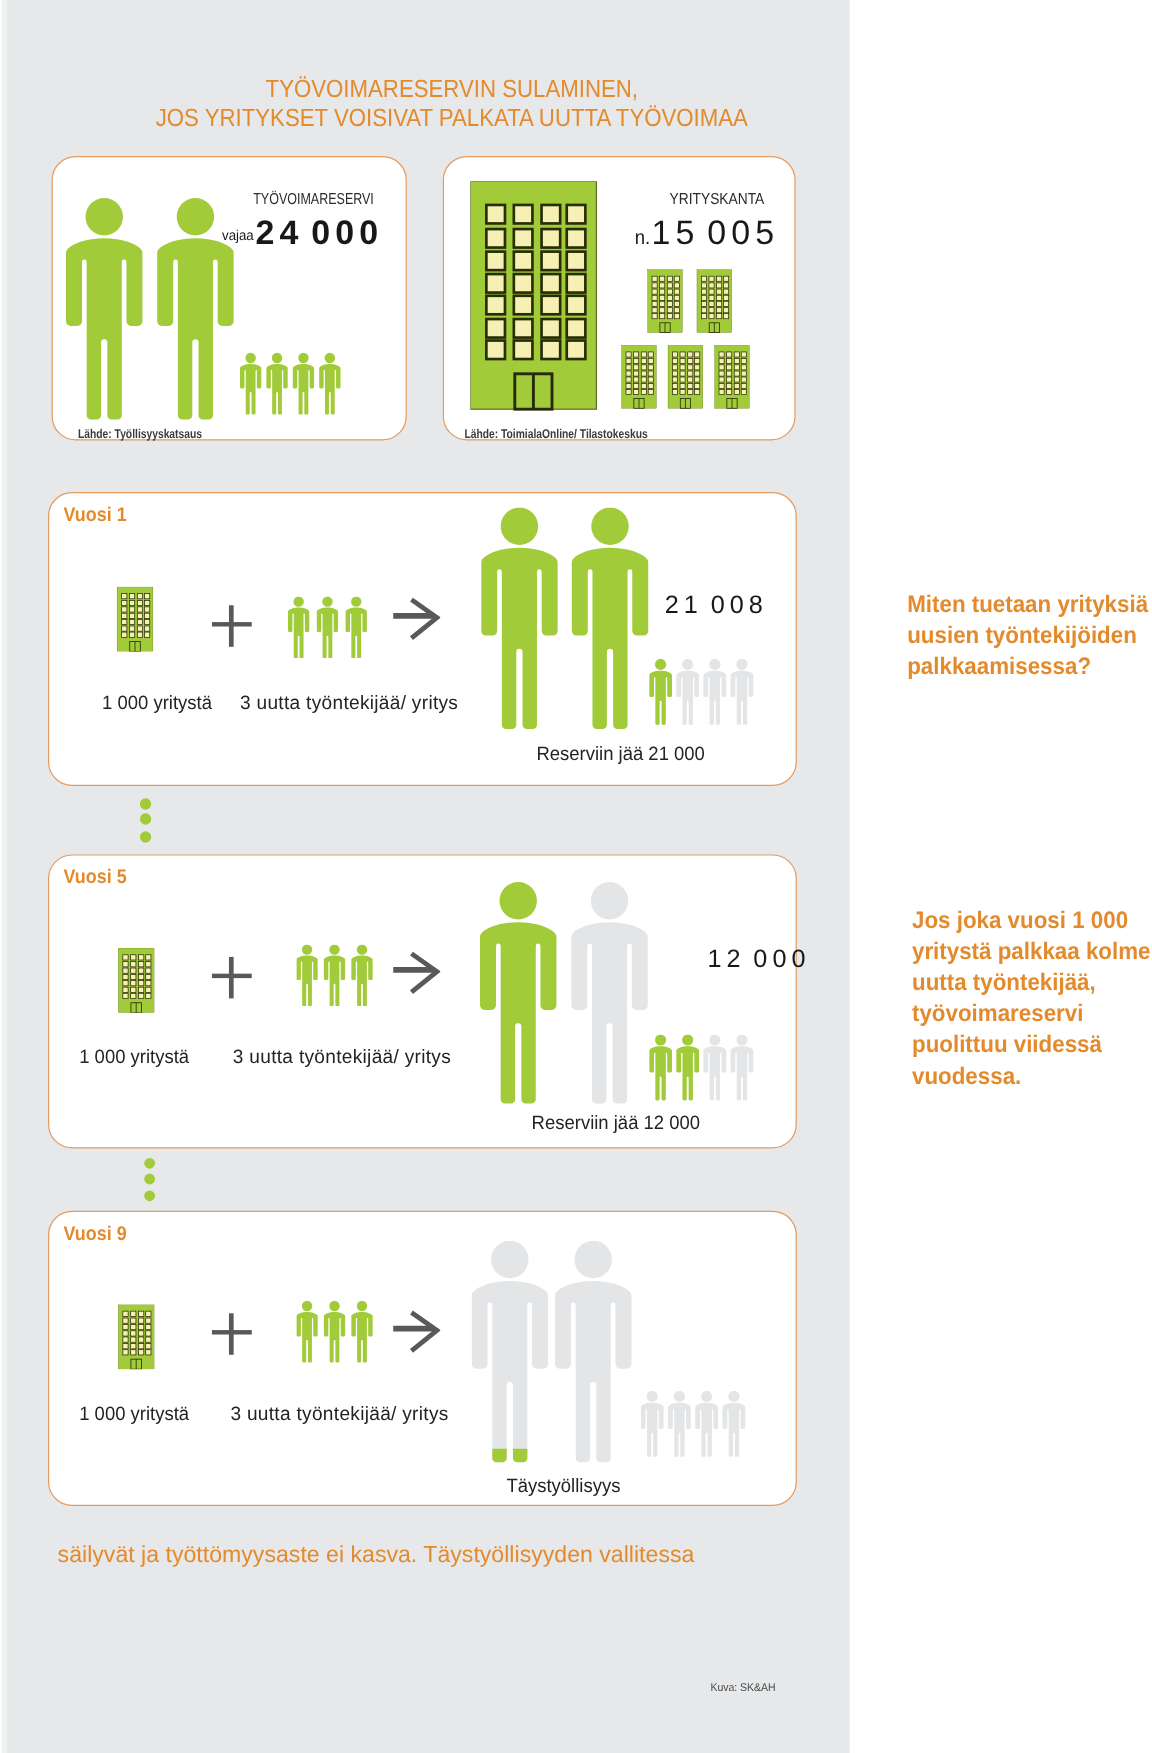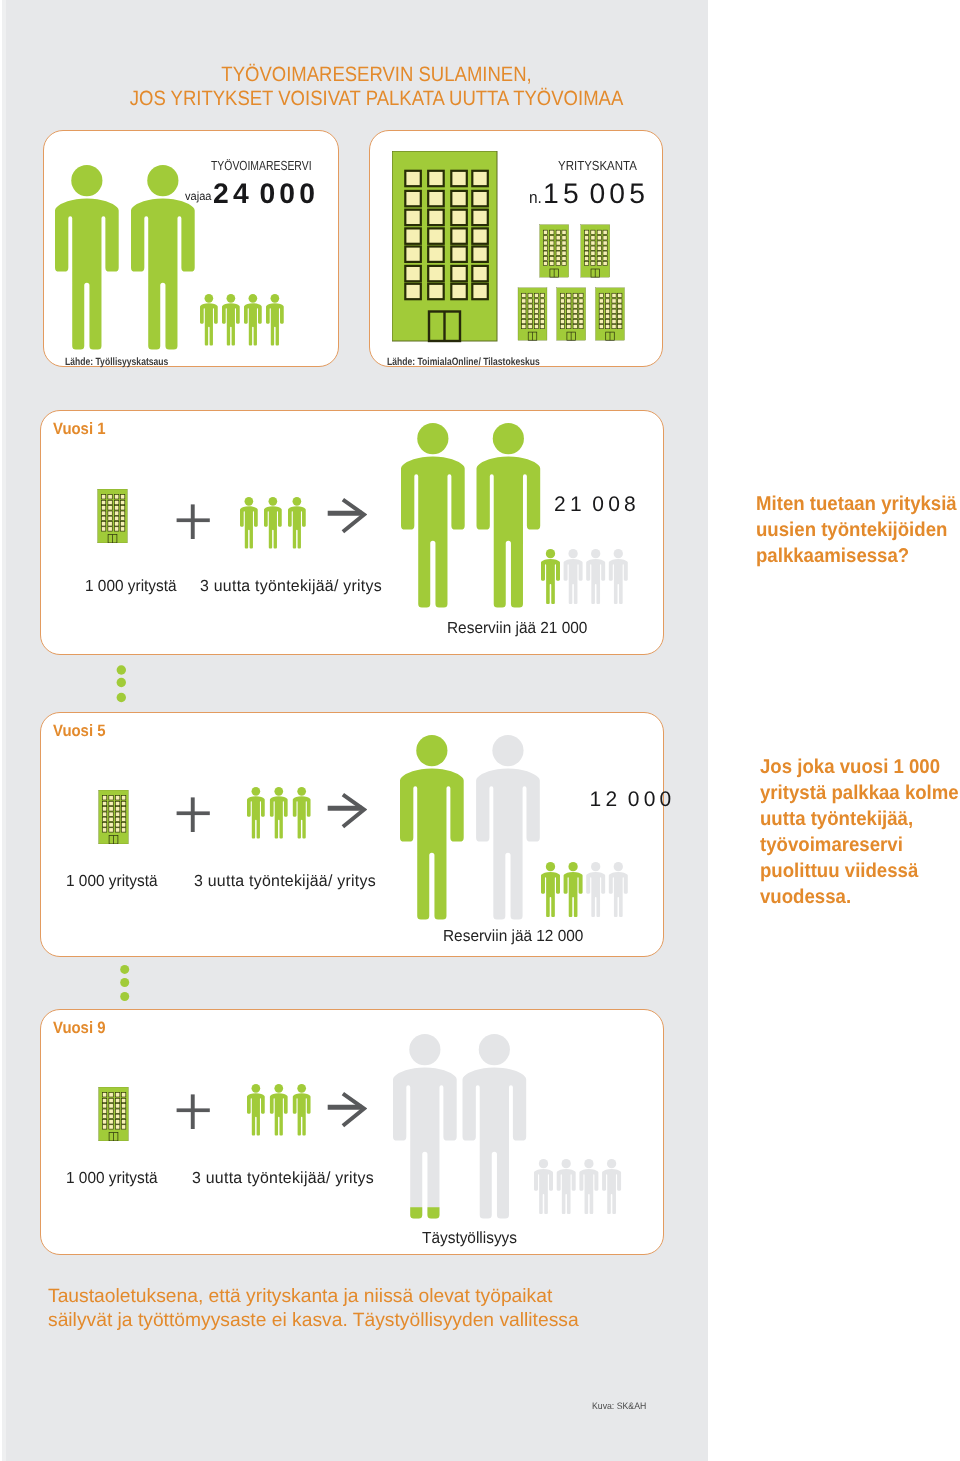--- a/index.html
+++ b/index.html
@@ -325,17 +325,16 @@
   <div class="side" style="left:760px;top:755px;">
       <div>Jos joka vuosi 1 000</div>
       <div>yritystä palkkaa kolme</div>
       <div>uutta työntekijää,</div>
       <div>työvoimareservi</div>
       <div>puolittuu viidessä</div>
       <div>vuodessa.</div>
     </div>
 
   <div class="foot" style="left:48px;top:1285px;">
-      <div>Taustaoletuksena, että yrityskanta ja niissä olevat työpaikat</div>
       <div>säilyvät ja työttömyysaste ei kasva. Täystyöllisyyden vallitessa</div>
     </div>
   <div class="tx credit" style="left:592px;top:1400px;">Kuva: SK&amp;AH</div>
 </div>
 
 </body></html>

